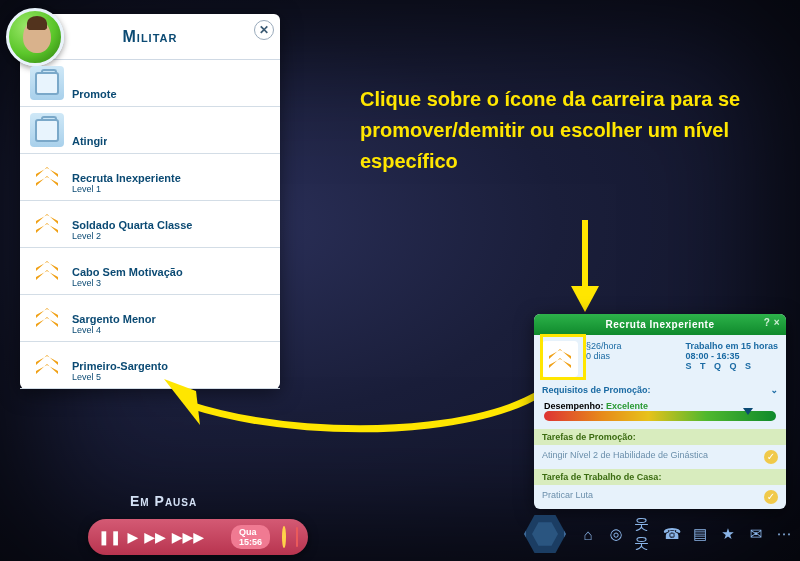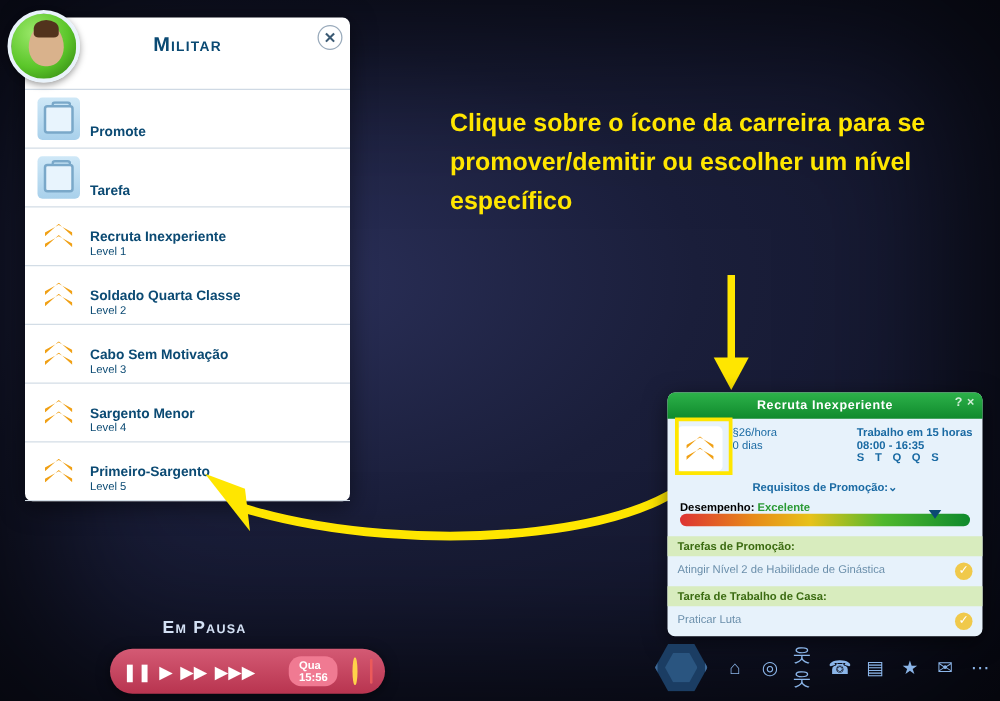--- a/index.html
+++ b/index.html
@@ -1,20 +1,20 @@
 <!DOCTYPE html>
 <html><head>
 <meta charset="utf-8">
 <style>
   *{box-sizing:border-box;margin:0;padding:0;font-family:Arial,Helvetica,sans-serif}
   body{width:800px;height:561px;background:radial-gradient(ellipse at 30% 40%,#2a2f58 0%,#1a1e3a 40%,#0f1225 100%);position:relative;overflow:hidden}
 
   
   .career-panel{position:absolute;left:20px;top:14px;width:260px;background:#fff;border-radius:6px;box-shadow:0 4px 20px rgba(0,0,0,.5)}
-  .career-header{position:relative;height:58px;border-bottom:1px solid #cfd9e4;text-align:center}
+  .career-header{position:relative;height:46px;border-bottom:1px solid #cfd9e4;text-align:center}
   .career-title{font-size:16px;font-weight:700;color:#0b4a73;letter-spacing:1px;line-height:46px;font-variant:small-caps}
   .close-btn{position:absolute;right:6px;top:6px;width:20px;height:20px;border-radius:50%;background:#fff;border:1px solid #99aabb;color:#3b5a73;font-size:12px;font-weight:700;line-height:18px;cursor:pointer;text-align:center}
   .avatar{position:absolute;left:-14px;top:-6px;width:58px;height:58px;border-radius:50%;background:radial-gradient(circle at 35% 30%,#9be86a 0%,#5bc62a 55%,#2b7a0e 100%);border:3px solid #e9f3fb;box-shadow:0 2px 6px rgba(0,0,0,.4)}
   .avatar::after{content:"";position:absolute;left:14px;top:8px;width:28px;height:34px;border-radius:50% 50% 46% 46%/55% 55% 45% 45%;background:#d9b28c}
   .avatar::before{content:"";position:absolute;left:18px;top:5px;width:20px;height:14px;background:#52331d;border-radius:50% 50% 20% 20%;z-index:1}
 
   .career-list{max-height:330px;overflow:hidden}
   .career-item{display:flex;align-items:flex-end;gap:8px;padding:6px 10px;border-bottom:1px solid #d3dde6;cursor:pointer}
   .career-icon{width:34px;height:34px;flex:none;border-radius:4px}
   .icon-suitcase{background:linear-gradient(#cfe8f7,#a8d0eb);position:relative}
@@ -39,21 +39,21 @@
   .info-header{background:linear-gradient(#2db24a,#0f8a2c);color:#fff;text-align:center;font-size:10px;font-weight:700;letter-spacing:.5px;padding:5px 0;border-radius:6px 6px 0 0;position:relative}
   .info-help{position:absolute;right:6px;top:3px;color:#cfeed5;font-size:10px}
   .info-row1{display:flex;padding:6px 8px 4px;gap:8px;color:#1a6aa3;font-size:9px}
   .info-badge{width:36px;height:36px;flex:none;border-radius:4px;background:#fff;position:relative}
   .info-badge::before,.info-badge::after{content:"";position:absolute;left:7px;width:22px;height:10px;background:#f0a015;clip-path:polygon(0 100%,50% 0,100% 100%,100% 70%,50% 10%,0 70%)}
   .info-badge::before{top:8px}.info-badge::after{top:17px}
   .info-mid{flex:1}
   .info-right{text-align:left;font-weight:700}
   .hl-box{position:absolute;left:540px;top:334px;width:46px;height:46px;border:3px solid #ffe600;pointer-events:none}
 
-  .perf-block{padding:4px 8px 2px;color:#1a6aa3;font-weight:700;font-size:9px;display:flex;justify-content:center}
+  .perf-block{padding:4px 8px 2px;color:#1a6aa3;font-weight:700;font-size:9px;display:flex;justify-content:space-between}
   .perf-bar-wrap{padding:2px 10px 8px}
   .perf-bar{height:10px;border-radius:6px;background:linear-gradient(90deg,#d33 0%,#e78a1a 25%,#e7c21a 45%,#4fb82e 70%,#0f8a2c 100%);position:relative}
   .perf-marker{position:absolute;right:10%;top:-3px;width:0;height:0;border-left:5px solid transparent;border-right:5px solid transparent;border-top:7px solid #0b4a73}
   .perf-label{text-align:left;font-size:9px;font-weight:700;margin-top:2px}
   .perf-ex{color:#2a9a34}
 
   .section-head{background:#d8ecbe;color:#3b6b11;font-size:9px;font-weight:700;padding:3px 8px}
   .section-body{padding:5px 8px;color:#6b8fab;font-size:9px;display:flex;justify-content:space-between;}
   .check{width:14px;height:14px;border-radius:50%;background:#f0c94a;position:relative}
   .check::after{content:"✓";position:absolute;inset:0;text-align:center;color:#fff;font-size:10px;line-height:13px}
@@ -87,21 +87,21 @@
   <div class="career-list">
     <div class="career-item">
       <div class="career-icon icon-suitcase"></div>
       <div class="career-text">
           <span class="career-name">Promote</span>
         </div>
     </div>
     <div class="career-item">
       <div class="career-icon icon-suitcase"></div>
       <div class="career-text">
-          <span class="career-name">Tarefa</span>
+          <span class="career-name">Atingir</span>
         </div>
     </div>
     <div class="career-item">
       <div class="career-icon icon-chevron"></div>
       <div class="career-text">
         <span class="career-name">Recruta Inexperiente</span>
         <span class="career-level">Level 1</span>
       </div>
     </div>
     <div class="career-item">

